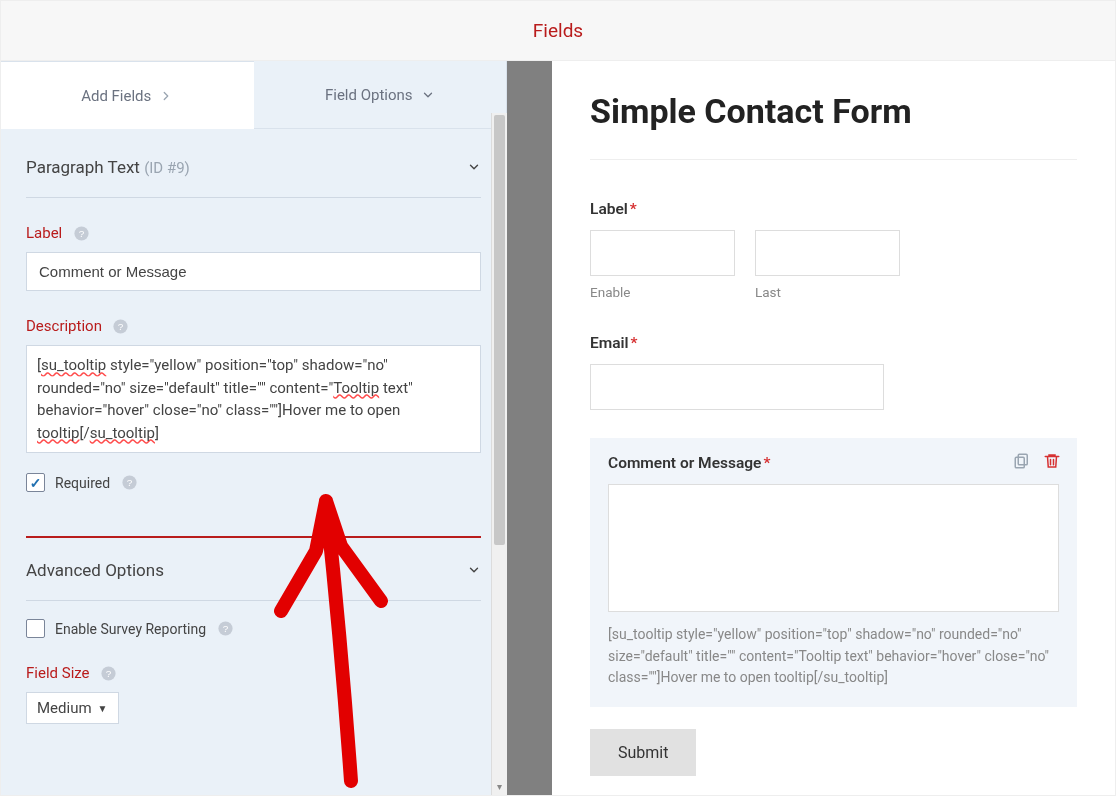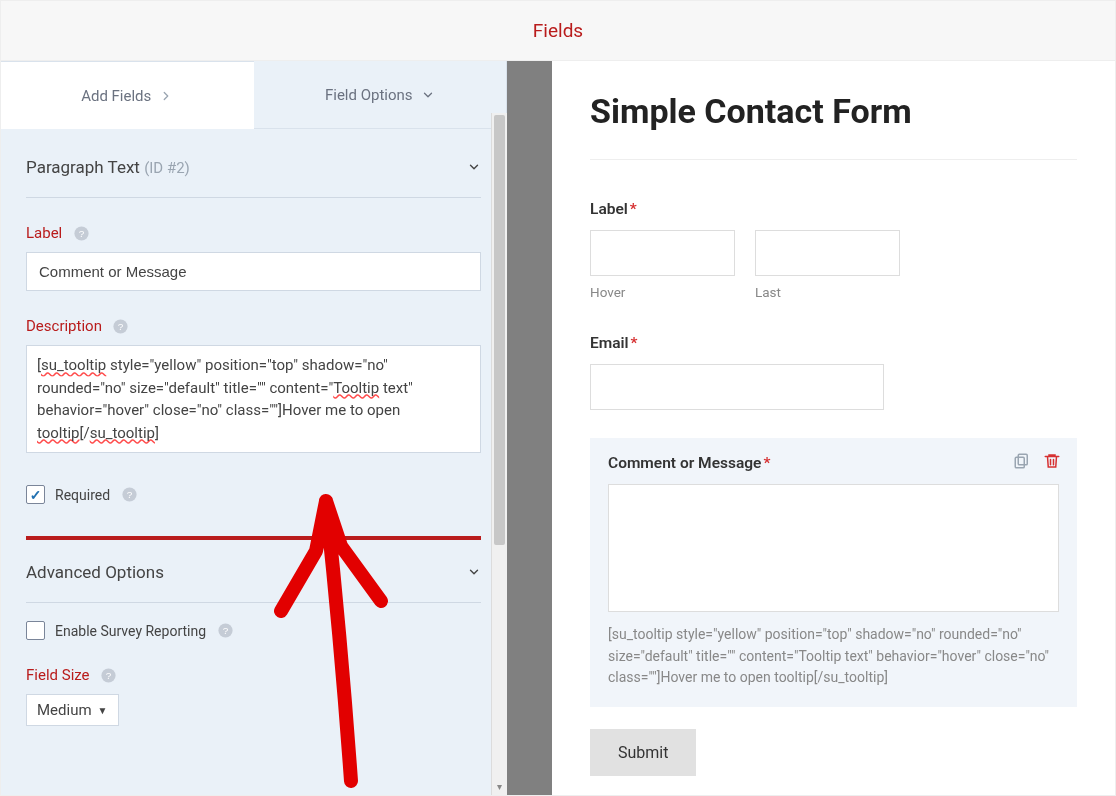--- a/index.html
+++ b/index.html
@@ -21,21 +21,21 @@
   .section-head .title { color:#444; font-size:17px;}
   .section-head .title .sub { color:#9aa5b1; font-size:15px;}
   .chevron { width:14px; height:14px; display:inline-block;}
   .chevron svg { width:14px; height:14px;}
   .fo-label { margin-top:26px; color:#b91c1c; font-size:15px; display:flex; align-items:center; gap:10px;}
   .help-circ { display:inline-flex; align-items:center; justify-content:center; width:18px; height:18px;}
   .help-circ svg { width:17px; height:17px; fill:#b0b8c1;}
   .text-input { width:100%; padding:10px 12px; font-size:15px; color:#444; border:1px solid #cfd8e3; background:#fff; margin-top:10px;}
   .textarea { width:100%; height:108px; padding:8px 10px; font-size:15px; color:#444; border:1px solid #cfd8e3; background:#fff; margin-top:10px; resize:both; line-height:1.5;}
   .textarea .mark { text-decoration: underline wavy rgba(255,0,0,0.7); text-decoration-skip-ink:none;}
-  .check-row { display:flex; align-items:center; gap:10px; margin-top:32px; padding-bottom:32px; border-bottom:4px solid #b91c1c;}
+  .check-row { display:flex; align-items:center; gap:10px; margin-top:20px; padding-bottom:44px; border-bottom:2px solid #b91c1c;}
   .checkbox { width:19px; height:19px; border:1px solid #7a8599; background:#fff; display:flex; align-items:center; justify-content:center; cursor:pointer; border-radius:2px;}
   .checkbox.checked::after { content:"✓"; color:#2271b1; font-weight:bold; font-size:14px;}
   .select { display:inline-flex; align-items:center; gap:6px; background:#fff; border:1px solid #cfd8e3; padding:6px 10px; margin-top:10px; font-size:15px; cursor:pointer;}
   .dark-strip { width:45px; background:#808080;}
   .preview-wrap { flex:1; background:#fff; overflow-y:auto;}
   .preview-inner { padding:30px 38px 10px 38px;}
   .form-title { font-size:34px; font-weight:700; color:#222; padding-bottom:28px; border-bottom:1px solid #eee; margin-bottom:40px;}
   .field-label { font-weight:600; font-size:15.5px; color:#333; margin-bottom:12px; display:block;}
   .req { color:#d63031; margin-left:2px;}
   .name-row { display:flex; gap:20px; margin-bottom:34px;}
@@ -80,21 +80,21 @@
               </svg>
           </span>
         </div>
       </div>
 
       <div class="left-panel">
 
         <div class="section-head">
           <span class="title">
             <span>Paragraph Text</span>
-            <span class="sub">(ID #2)</span>
+            <span class="sub">(ID #9)</span>
           </span>
           <span class="chevron">
             <svg viewBox="0 0 24 24">
                 <path d="M6 9l6 6 6-6" fill="none" stroke="#444" stroke-width="2.4" stroke-linecap="round" stroke-linejoin="round"></path>
               </svg>
           </span>
         </div>
 
         <div class="fo-label">
           <span>Label</span>
@@ -182,21 +182,21 @@
       <div class="preview-inner">
         <div class="form-title">Simple Contact Form</div>
 
         <div>
           <span class="field-label">
             <span>Label</span><span class="req">*</span>
           </span>
           <div class="name-row">
             <div class="name-col">
               <div class="pv-input"></div>
-              <span class="sublabel">Hover</span>
+              <span class="sublabel">Enable</span>
             </div>
             <div class="name-col">
               <div class="pv-input"></div>
               <span class="sublabel">Last</span>
             </div>
           </div>
         </div>
 
         <div>
           <span class="field-label">

